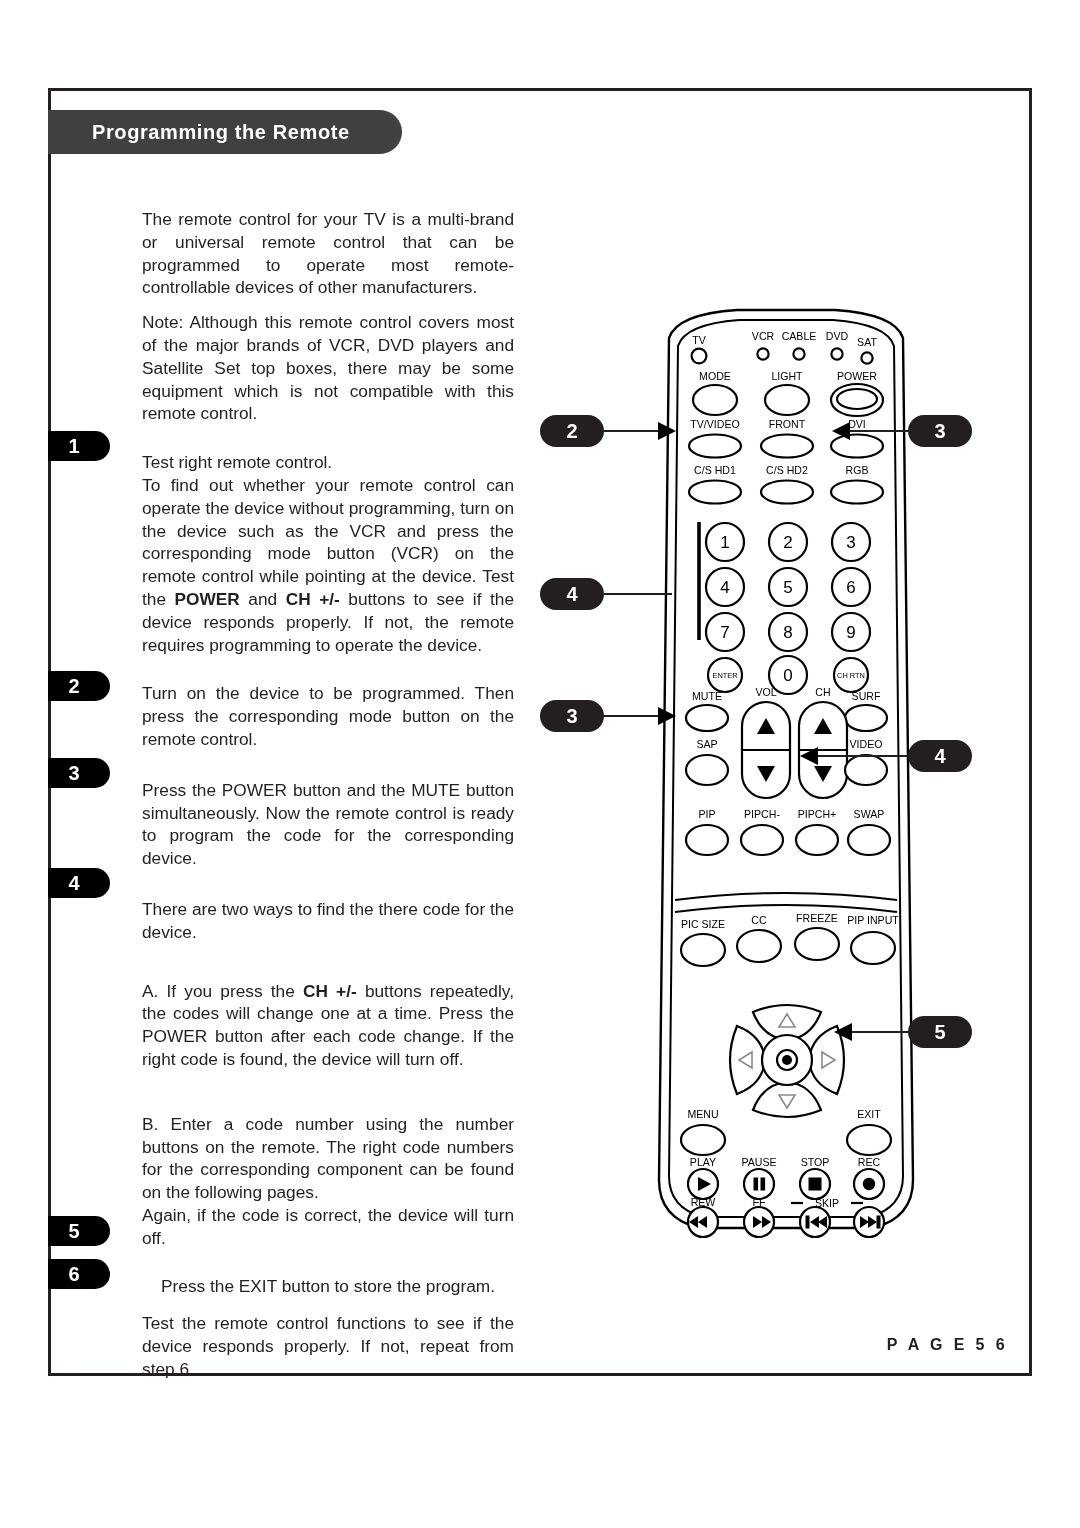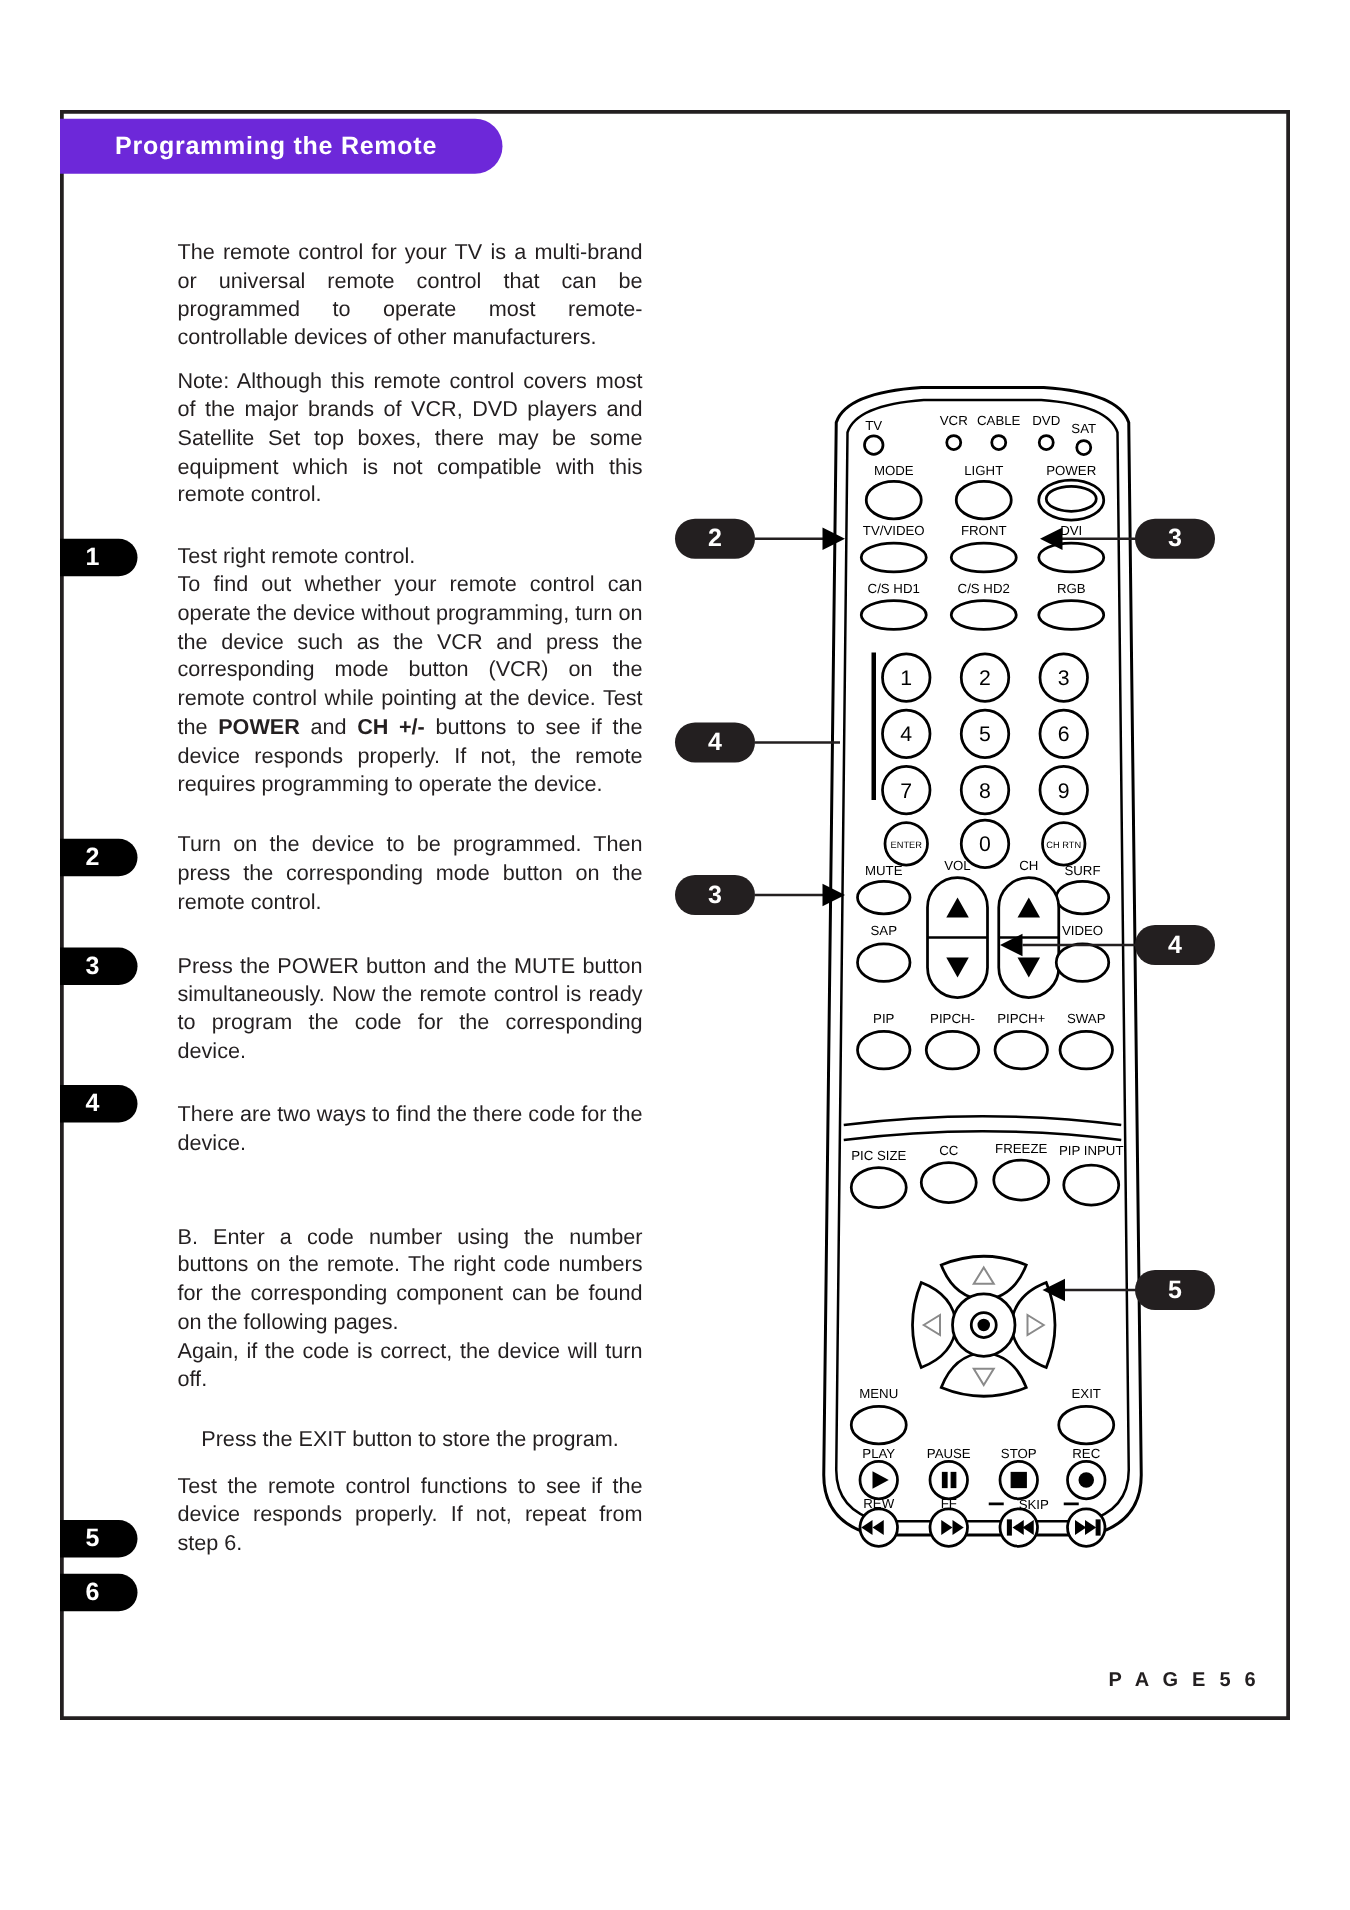--- a/index.html
+++ b/index.html
@@ -24,41 +24,41 @@
     width: 984px;
     height: 1288px;
     border: 3px solid #231f20;
     box-sizing: border-box;
   }
 
   
   #section-header {
     position: absolute;
     left: 48px;
-    top: 95px;
+    top: 110px;
     height: 44px;
     padding: 0 52px 0 44px;
-    background: #6d28d9;
+    background: #404040;
     border-radius: 0 24px 24px 0;
     display: flex;
     align-items: center;
   }
   #section-header .title {
     color: #ffffff;
     font-size: 20px;
     font-weight: bold;
     letter-spacing: 0.6px;
     white-space: nowrap;
   }
 
   
   #text-column {
     position: absolute;
     left: 142px;
-    top: 190px;
+    top: 208px;
     width: 372px;
   }
   .para {
     font-size: 17.3px;
     line-height: 22.8px;
     text-align: justify;
     text-justify: inter-word;
     margin: 0 0 12px 0;
   }
   .para.last-left { text-align: center; }
@@ -187,20 +187,21 @@
   <div style="height:14px"></div>
   <p class="para para-gap">Turn on the device to be programmed. Then press the corresponding mode button on the remote control.</p>
 
   <div style="height:2px"></div>
   <p class="para para-gap">Press the POWER button and the MUTE button simultaneously. Now the remote control is ready to program the code for the corresponding device.</p>
 
   <div style="height:2px"></div>
   <p class="para para-gap">There are two ways to find the there code for the device.</p>
 
   <div style="height:10px"></div>
+  <p class="para para-gap"><span>A. If  you press the </span><b>CH +/-</b><span> buttons repeatedly, the codes will change one at a time. Press the POWER button after each code change. If the right code is found, the device will turn off.</span></p>
 
   <div style="height:16px"></div>
   <p class="para para-tight">B. Enter a code number using the number buttons on the remote. The right code numbers for the corresponding component can be found on the following pages.</p>
   <p class="para">Again, if the code is correct, the device will turn off.</p>
 
   <div style="height:14px"></div>
   <p class="para last-left">Press the EXIT button to store the program.</p>
 
   <div style="height:2px"></div>
   <p class="para">Test the remote control functions to see if the device responds properly. If not, repeat from step 6.</p>

